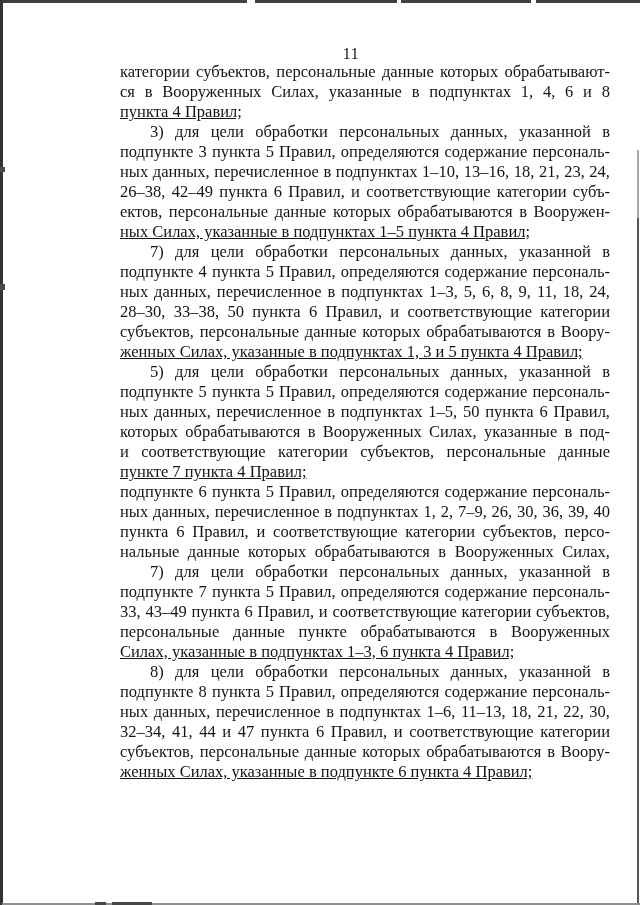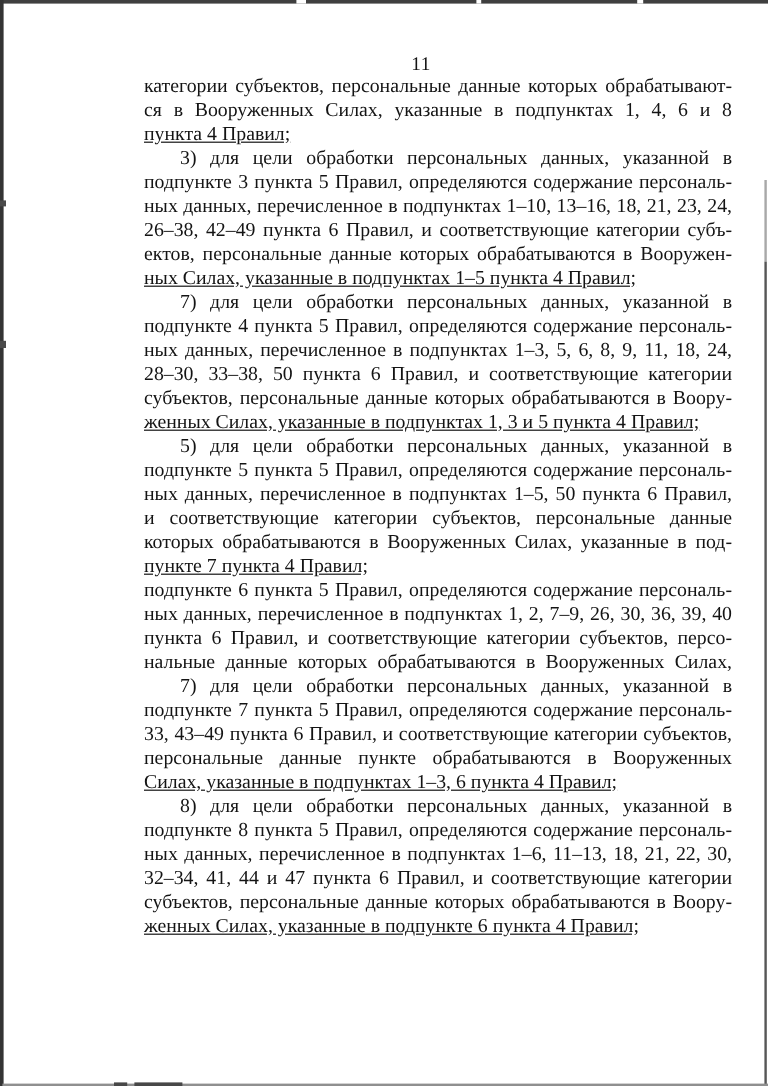--- a/index.html
+++ b/index.html
@@ -102,22 +102,22 @@
       <div class="ln">ных данных, перечисленное в подпунктах 1–3, 5, 6, 8, 9, 11, 18, 24,</div>
       <div class="ln">28–30, 33–38, 50 пункта 6 Правил, и соответствующие категории</div>
       <div class="ln">субъектов, персональные данные которых обрабатываются в Воору-</div>
       <div class="ln last">женных Силах, указанные в подпунктах 1, 3 и 5 пункта 4 Правил;</div>
     </div>
 
     <div class="para">
       <div class="ln first">5) для цели обработки персональных данных, указанной в</div>
       <div class="ln">подпункте 5 пункта 5 Правил, определяются содержание персональ-</div>
       <div class="ln">ных данных, перечисленное в подпунктах 1–5, 50 пункта 6 Правил,</div>
+      <div class="ln">которых обрабатываются в Вооруженных Силах, указанные в под-</div>
       <div class="ln">и соответствующие категории субъектов, персональные данные</div>
-      <div class="ln">которых обрабатываются в Вооруженных Силах, указанные в под-</div>
       <div class="ln last">пункте 7 пункта 4 Правил;</div>
     </div>
 
     <div class="para">
       <div class="ln">подпункте 6 пункта 5 Правил, определяются содержание персональ-</div>
       <div class="ln">ных данных, перечисленное в подпунктах 1, 2, 7–9, 26, 30, 36, 39, 40</div>
       <div class="ln">пункта 6 Правил, и соответствующие категории субъектов, персо-</div>
       <div class="ln">нальные данные которых обрабатываются в Вооруженных Силах,</div>
     </div>
 

